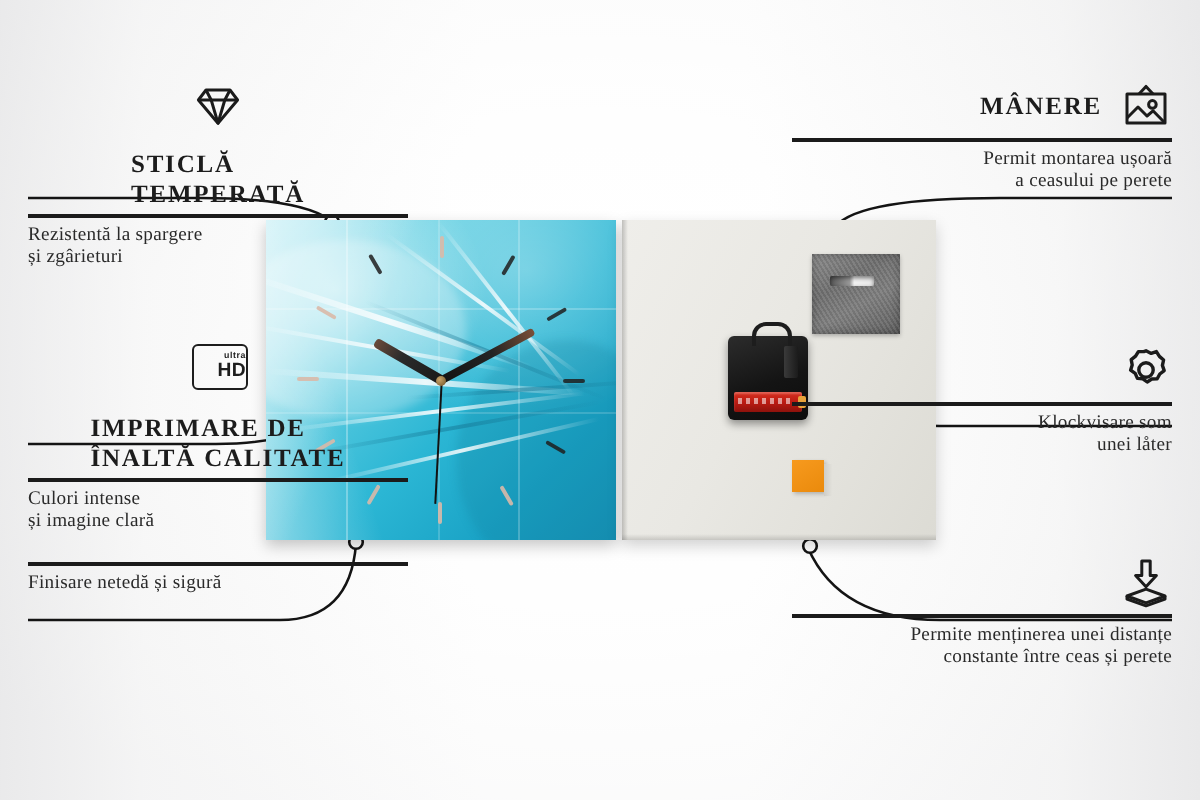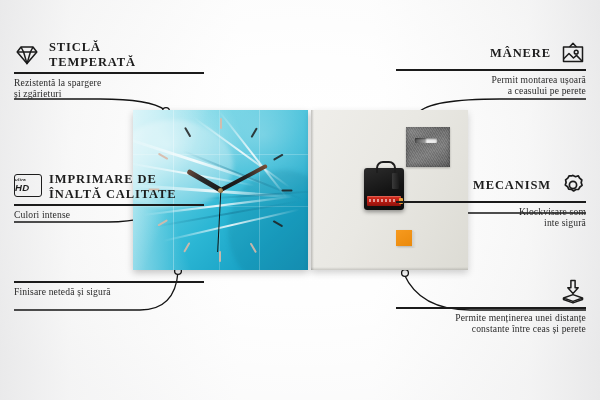--- a/index.html
+++ b/index.html
@@ -100,41 +100,41 @@
   .callout .ttl{
     font-family:"Liberation Serif",serif;
     font-size:12.5px;font-weight:700;letter-spacing:.9px;color:#1c1c1c;
     line-height:14.5px;text-transform:uppercase;
   }
   .callout .rule{height:1.6px;background:#1b1b1b;margin:3px 0 3px;}
   .callout .sub{
     font-family:"Liberation Serif",serif;
     font-size:9.6px;color:#2a2a2a;line-height:11.4px;letter-spacing:.15px;
   }
-  .left .head{justify-content:flex-start;}
+  .left .head{justify-content:flex-start;flex-direction:column;}
   .left .ttl{text-align:left;}
   .left .sub{text-align:left;}
   .right .head{justify-content:flex-end;flex-direction:row;}
   .right .ttl{text-align:right;}
   .right .sub{text-align:right;}
 
   .ico{width:26px;height:26px;flex:0 0 26px;display:block;}
   .ico svg{display:block;width:26px;height:26px;}
 
   
   #c-sticla{left:14px;top:40px;}
   #c-hd{left:14px;top:172px;}
   #c-margini{left:14px;top:278px;}
   #c-manere{left:396px;top:40px;}
   #c-mecanism{left:396px;top:172px;}
   #c-distantier{left:396px;top:278px;}
 
   .hdbadge{
     width:26px;height:21px;border:1.6px solid #1d1d1d;border-radius:3px;
-    display:flex;flex-direction:column;align-items:flex-start;justify-content:center;line-height:1;font-style:italic;
+    display:flex;flex-direction:column;align-items:flex-end;justify-content:center;line-height:1;
   }
   .hdbadge .u{font-family:"Liberation Sans",sans-serif;font-size:4.4px;font-weight:700;letter-spacing:.3px;color:#1d1d1d;}
   .hdbadge .h{font-family:"Liberation Sans",sans-serif;font-size:9.6px;font-weight:700;letter-spacing:.2px;color:#1d1d1d;margin-top:.5px;}
 </style>
 </head>
 <body>
 
 <div id="stage">
 
   <svg class="lines" viewBox="0 0 600 400">
@@ -272,20 +272,21 @@
         </span>
       </span>
       <div class="ttl">
         <div>IMPRIMARE DE</div>
         <div>ÎNALTĂ CALITATE</div>
       </div>
     </div>
     <div class="rule"></div>
     <div class="sub">
       <div>Culori intense</div>
+      <div>și imagine clară</div>
     </div>
   </div>
 
   <div class="callout left" id="c-margini">
     <div class="rule"></div>
     <div class="sub">
       <div>Finisare netedă și sigură</div>
     </div>
   </div>
 
@@ -308,35 +309,34 @@
     <div class="rule"></div>
     <div class="sub">
       <div>Permit montarea ușoară</div>
       <div>a ceasului pe perete</div>
     </div>
   </div>
 
   <div class="callout right" id="c-mecanism">
     <div class="head">
       <div class="ttl">
-        <div>MECANISM</div>
       </div>
       <span class="ico">
         <svg viewBox="0 0 26 26">
             <g fill="none" stroke="#1b1b1b" stroke-width="1.7" stroke-linejoin="round">
           <path d="M13 3.4 l2.6 1.3 2.6 -.9 1.5 2.4 2.1 1.8 -.6 2.7 .9 2.6 -2.2 1.7 -1.3 2.4 -2.7 .1 -2.3 1.5 -2.2 -1.6 -2.7 -.2 -1.1 -2.5 -2.3 -1.6 .8 -2.6 -.5 -2.7 2.2 -1.7 1.4 -2.3 2.7 0 Z"></path>
           <circle cx="13" cy="13" r="3.6"></circle>
             </g>
           </svg>
       </span>
     </div>
     <div class="rule"></div>
     <div class="sub">
       <div>Klockvisare som</div>
-      <div>inte sigură</div>
+      <div>unei låter</div>
     </div>
   </div>
 
   <div class="callout right" id="c-distantier">
     <div class="head">
       <div class="ttl">
       </div>
       <span class="ico">
         <svg viewBox="0 0 26 26">
             <g fill="none" stroke="#1b1b1b" stroke-width="1.5" stroke-linejoin="round">

